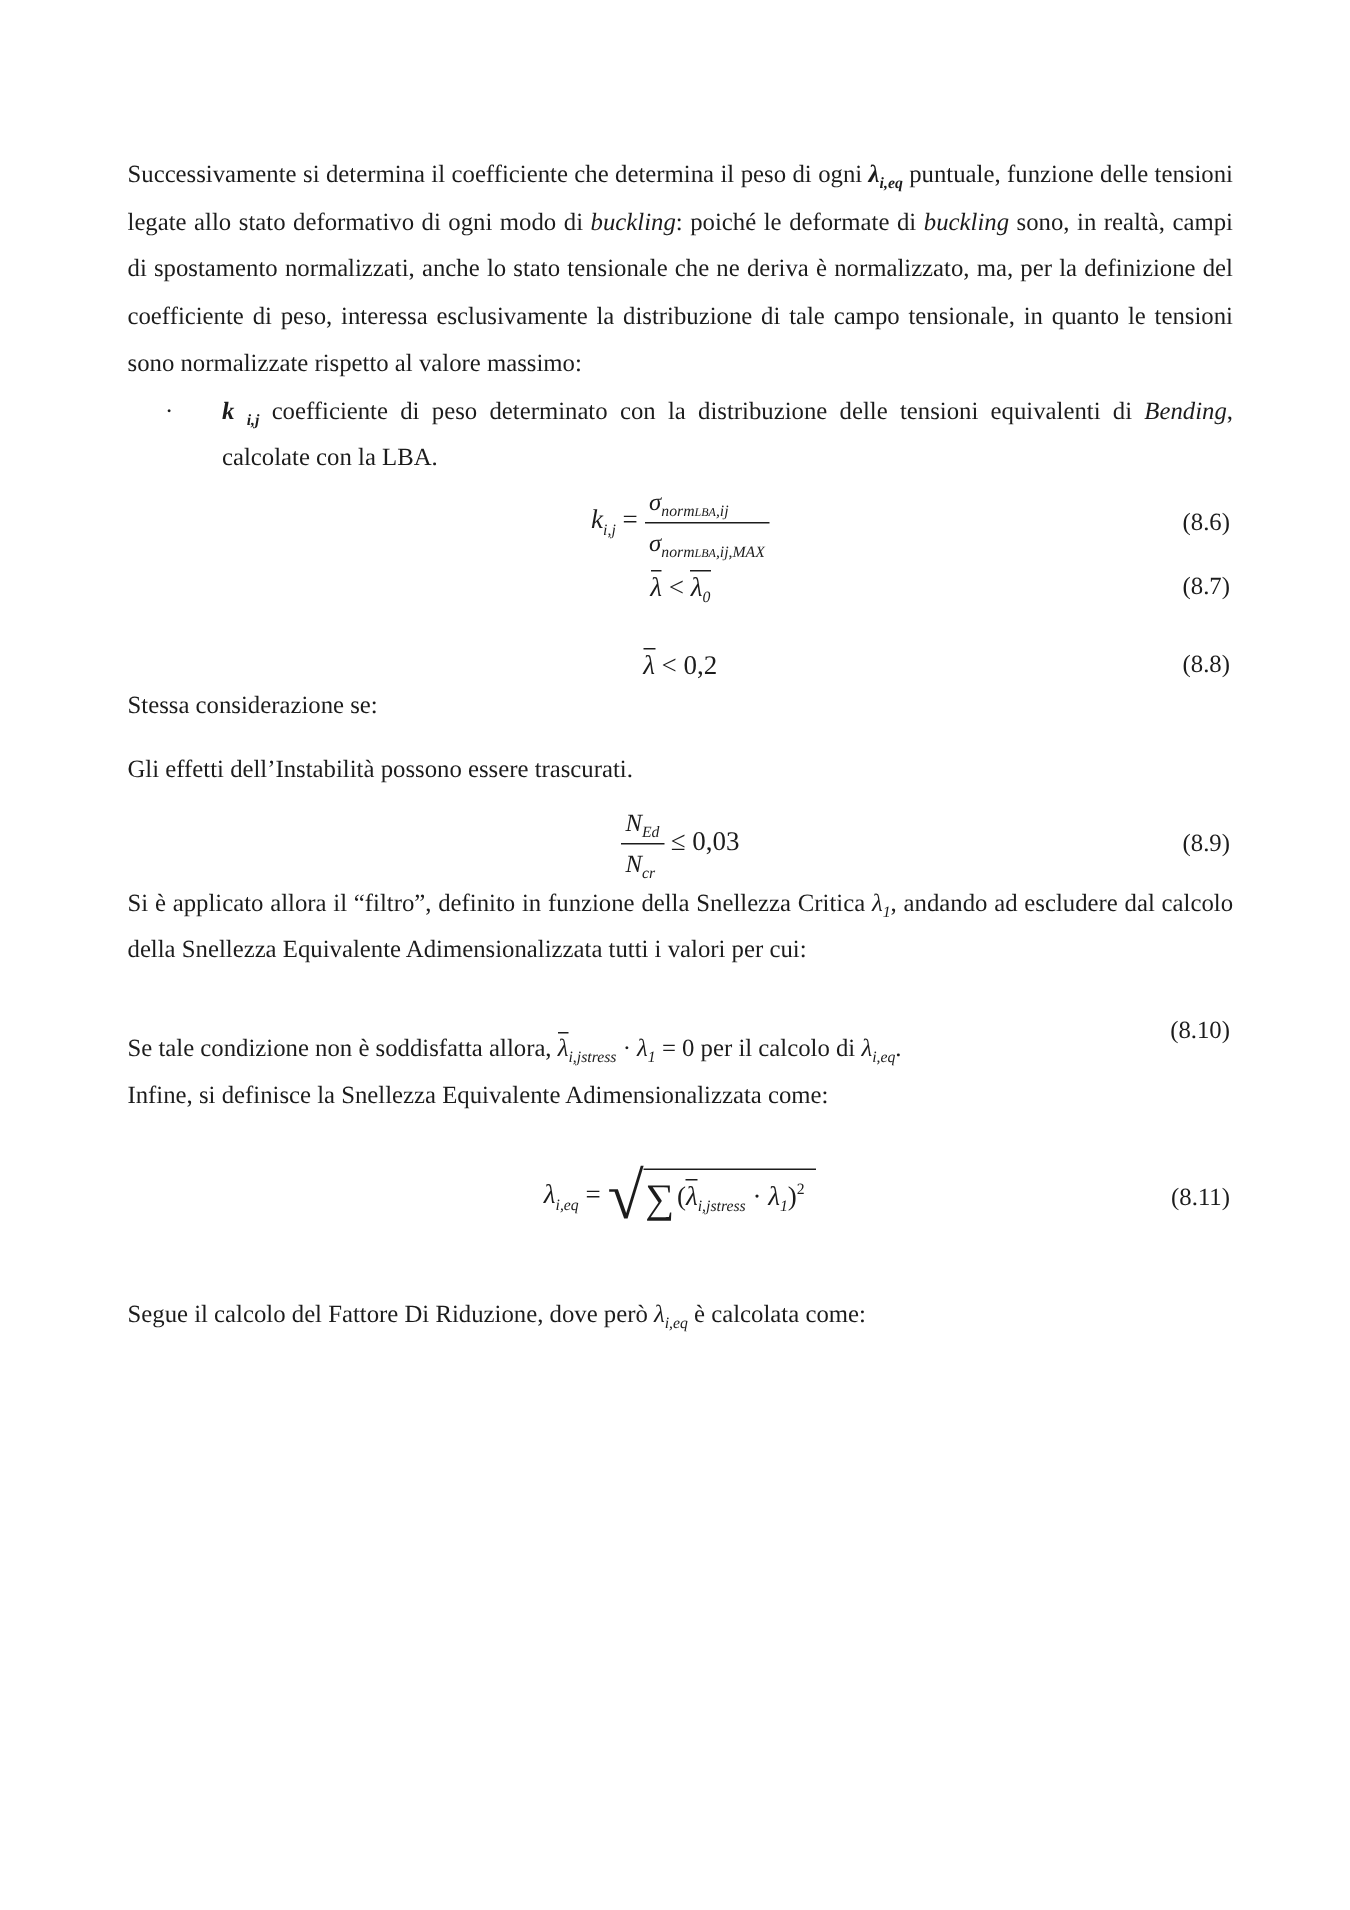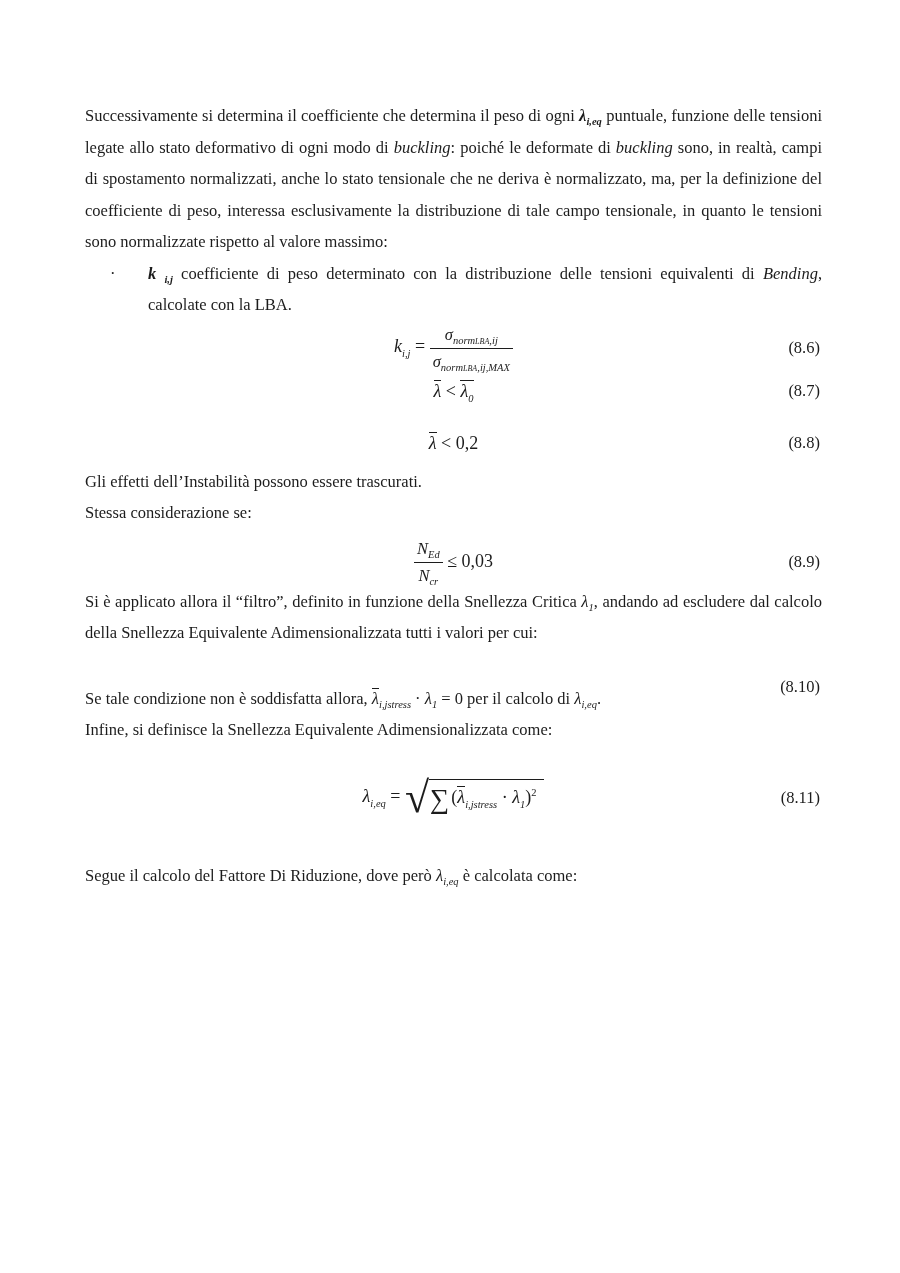--- a/index.html
+++ b/index.html
@@ -53,21 +53,21 @@
     right:2px;top:50%;
     transform:translateY(-50%);
     font-size:16.5px;
   }
   .eq-label.low{
     top:auto;bottom:-14px;transform:none;
   }
   .frac{
     display:inline-block;
     vertical-align:middle;
-    text-align:center;
+    text-align:left;
     font-size:16.5px;
   }
   .frac .num{
     display:block;
     border-bottom:1.4px solid #1c1c1c;
     padding:0 3px 3px 3px;
   }
   .frac .den{
     display:block;
     padding:3px 3px 0 3px;
@@ -139,22 +139,22 @@
       <span class="eq-label">(8.7)</span>
     </div>
 
     <div class="eq-row mt-eq88">
       <span class="eq-body">
         <span class="ovl"><span class="st-i">λ</span></span><span> &lt; </span><span>0,2</span>
       </span>
       <span class="eq-label">(8.8)</span>
     </div>
 
+    <p class="para line">Stessa considerazione se:</p>
     <p class="para line mt-p3">Gli effetti dell’Instabilità possono essere trascurati.</p>
-    <p class="para line">Stessa considerazione se:</p>
 
     <div class="eq-row mt-eq89">
       <span class="eq-body">
         <span class="frac"><span class="num"><span class="st-i">N</span><sub class="st-i">Ed</sub></span><span class="den"><span class="st-i">N</span><sub class="st-i">cr</sub></span></span><span> ≤ 0,03</span>
       </span>
       <span class="eq-label">(8.9)</span>
     </div>
 
     <p class="para"><span>Si è applicato allora il “filtro”, definito in funzione della Snellezza Critica </span><span class="st-i">λ</span><sub class="st-i">1</sub><span>, andando ad escludere dal calcolo della Snellezza Equivalente Adimensionalizzata tutti i valori per cui:</span></p>
 

